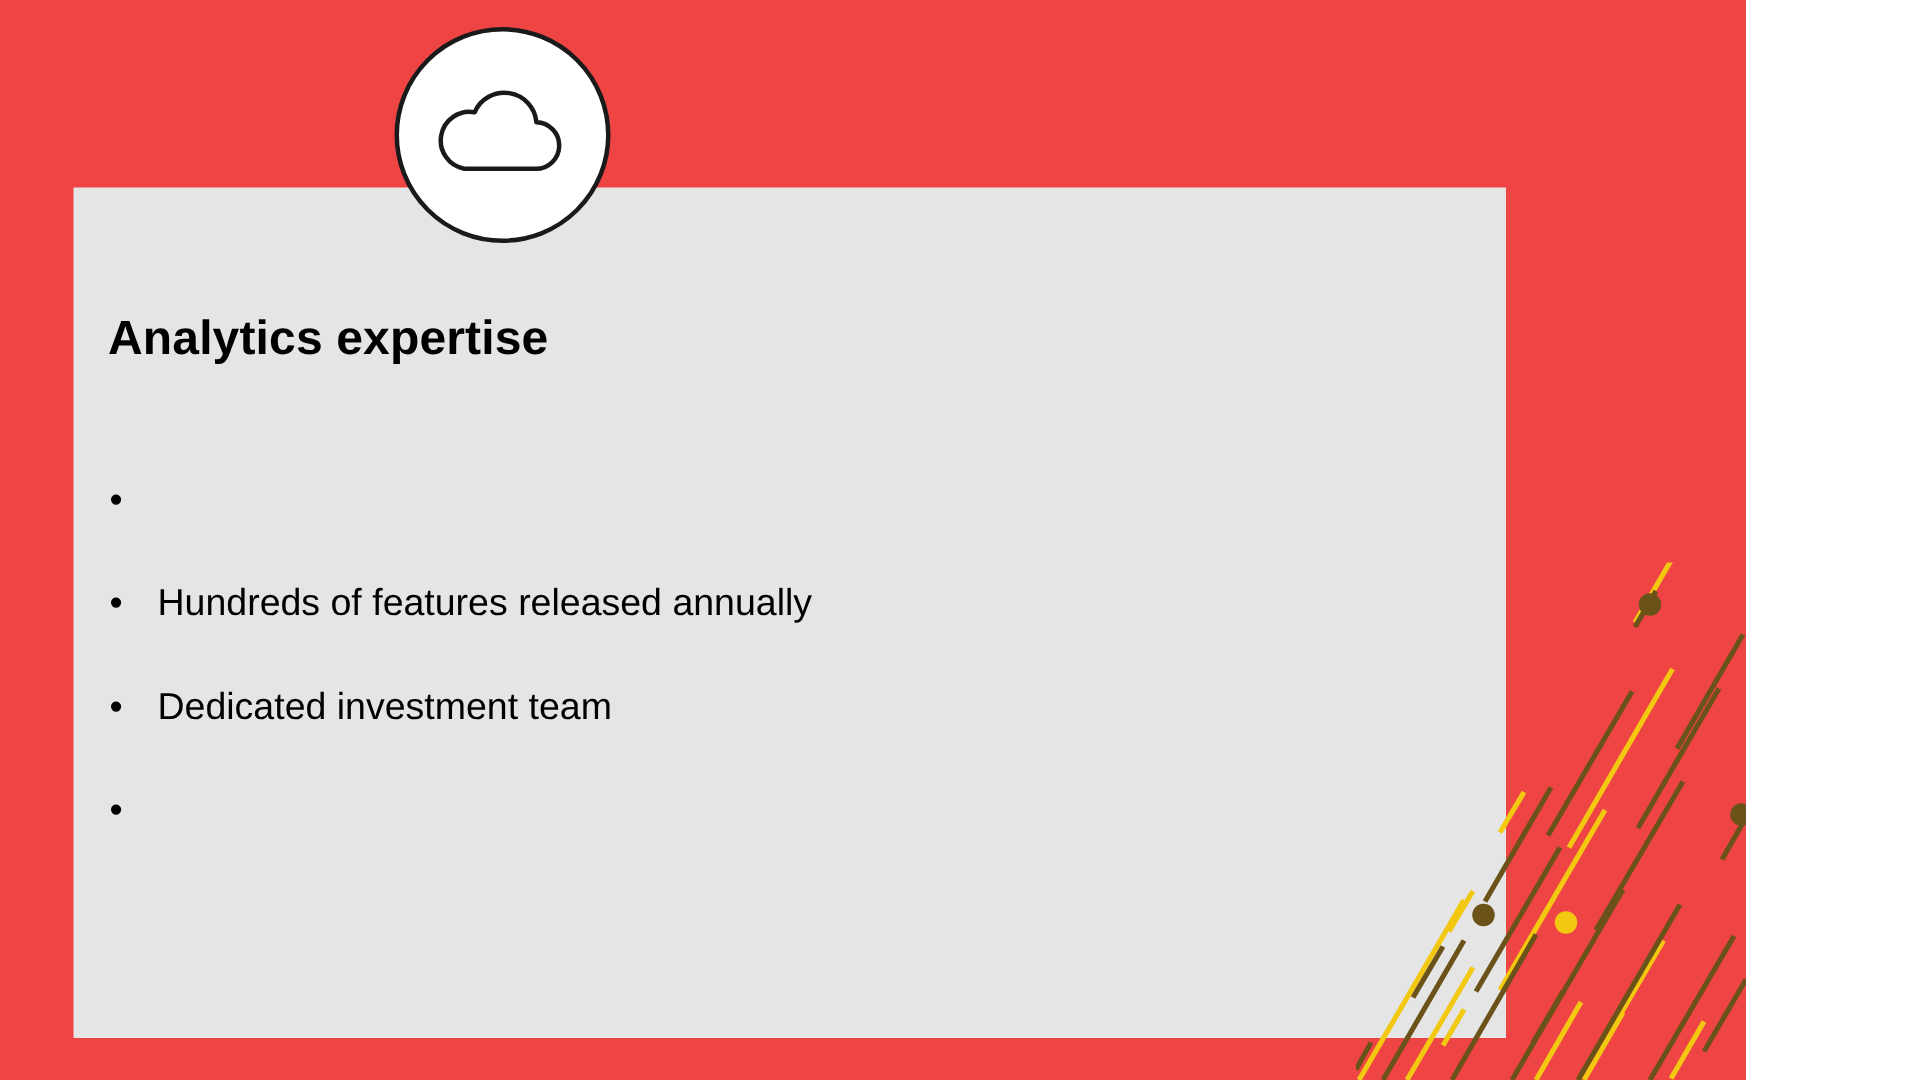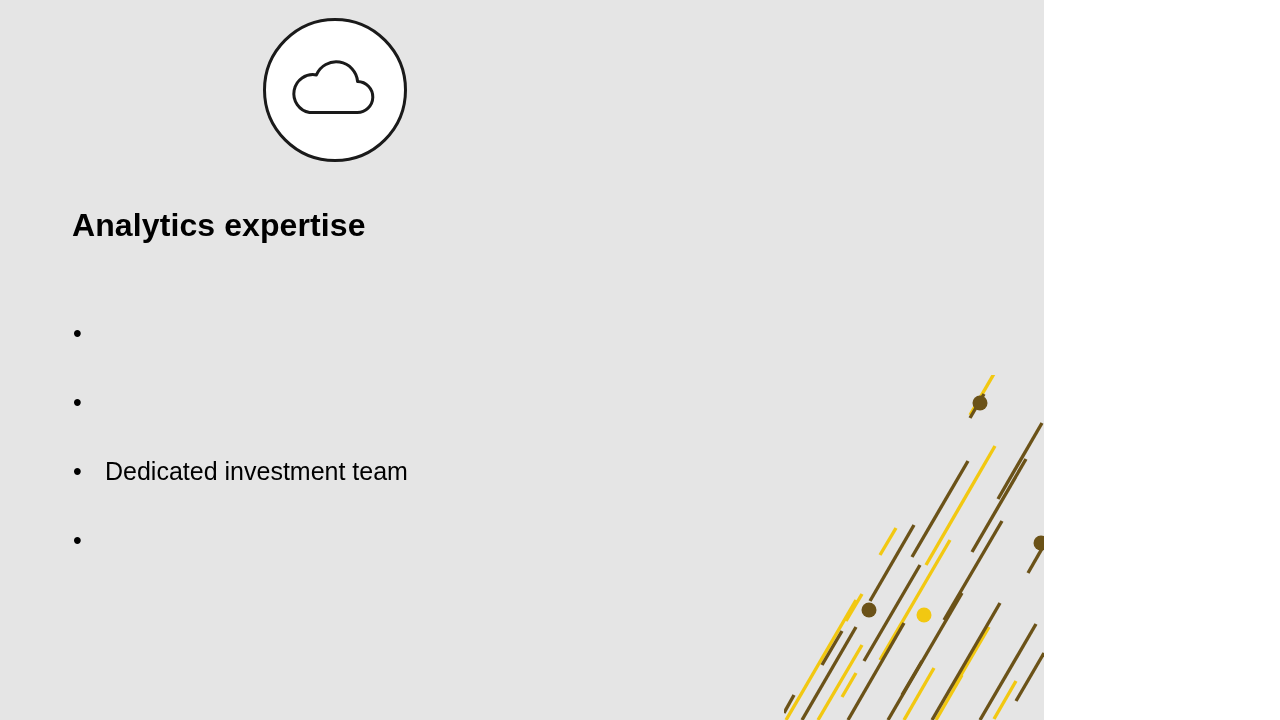--- a/index.html
+++ b/index.html
@@ -5,23 +5,23 @@
   html, body {
     margin: 0;
     padding: 0;
     background: #ffffff;
   }
   body {
     font-family: "Liberation Sans", sans-serif;
   }
   #slide {
     position: relative;
-    width: 1044px;
+    width: 1164px;
     height: 720px;
-    background: #e5e5e5;
+    background: #ef4444;
     overflow: hidden;
   }
 
   
   #decor {
     position: absolute;
     right: 0;
     bottom: 0;
     width: 260px;
     height: 345px;
@@ -158,20 +158,21 @@
   <div id="content">
 
     <div id="title">Analytics expertise</div>
 
     <ul id="bullets">
       <li>
         <span class="dot">•</span>
       </li>
       <li>
         <span class="dot">•</span>
+        <span>Hundreds of features released annually</span>
       </li>
       <li>
         <span class="dot">•</span>
         <span>Dedicated investment team</span>
       </li>
       <li>
         <span class="dot">•</span>
       </li>
     </ul>
 

